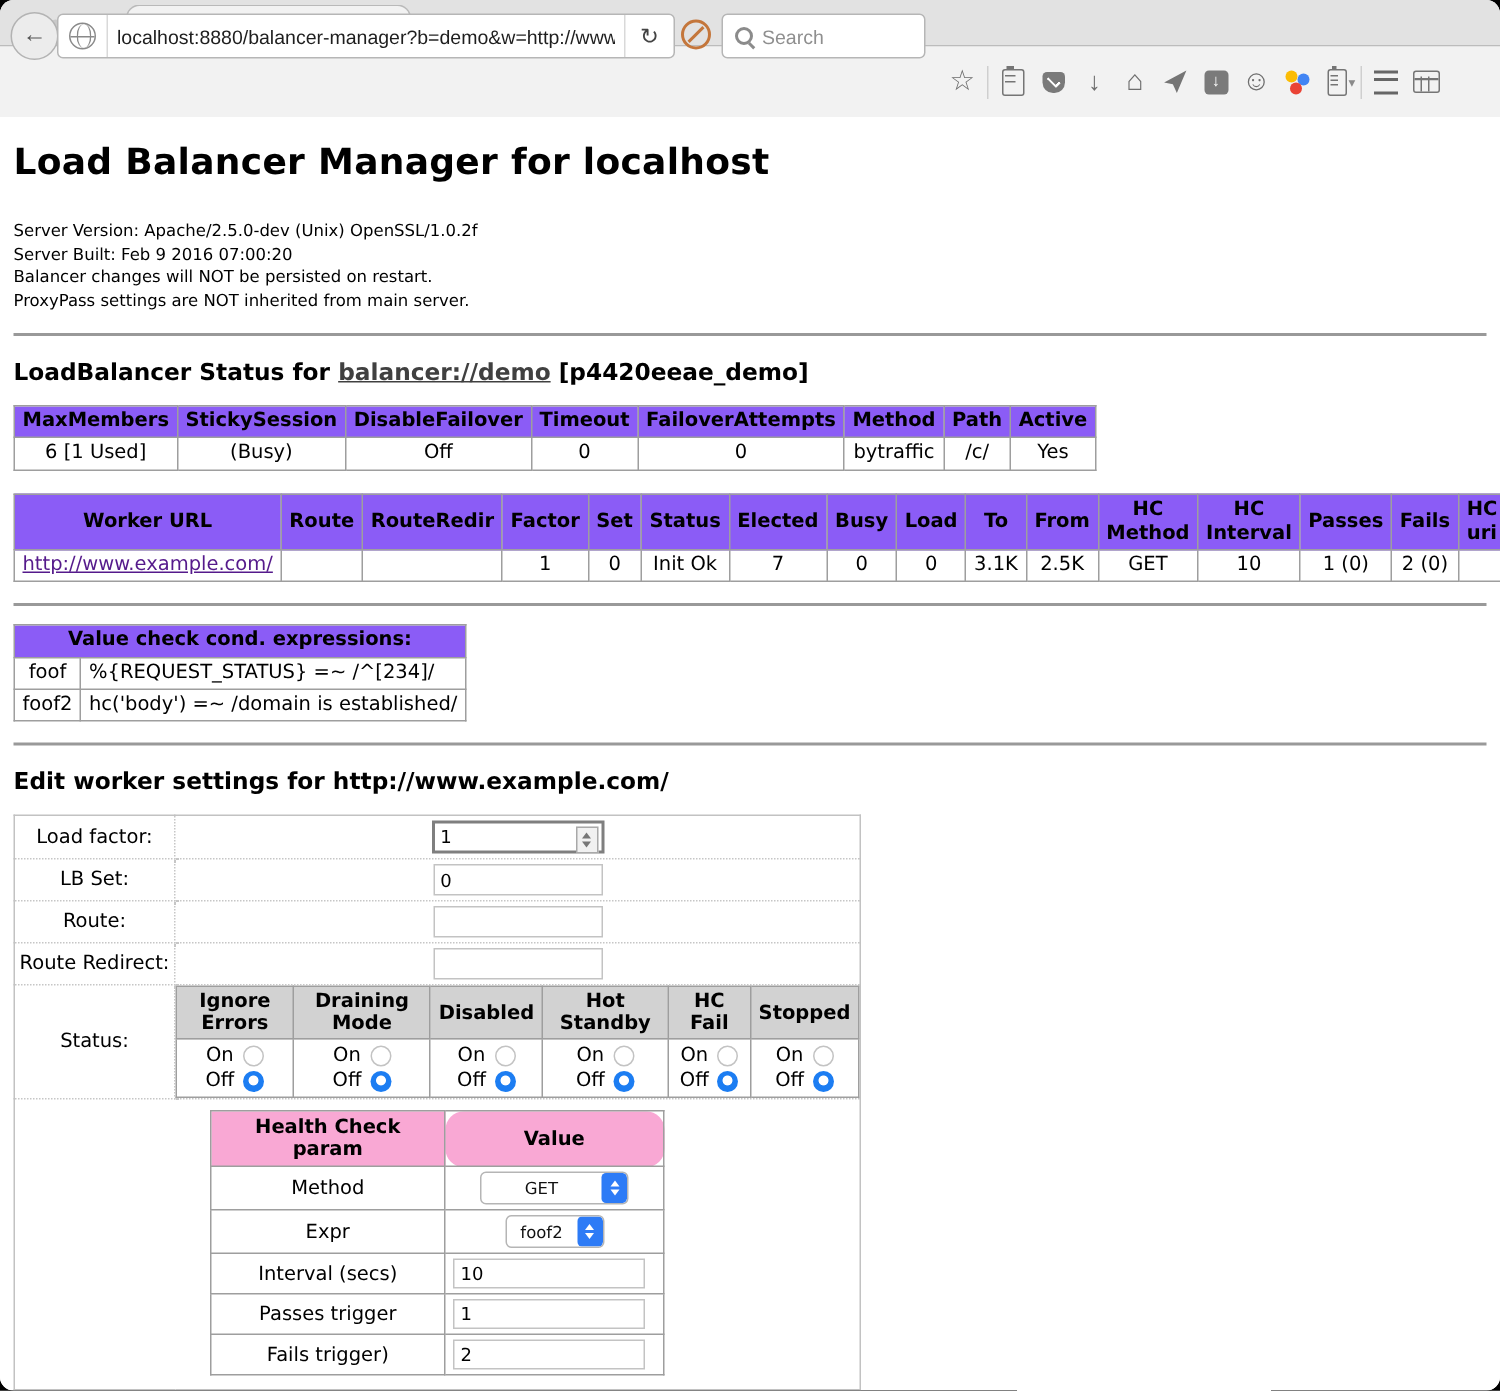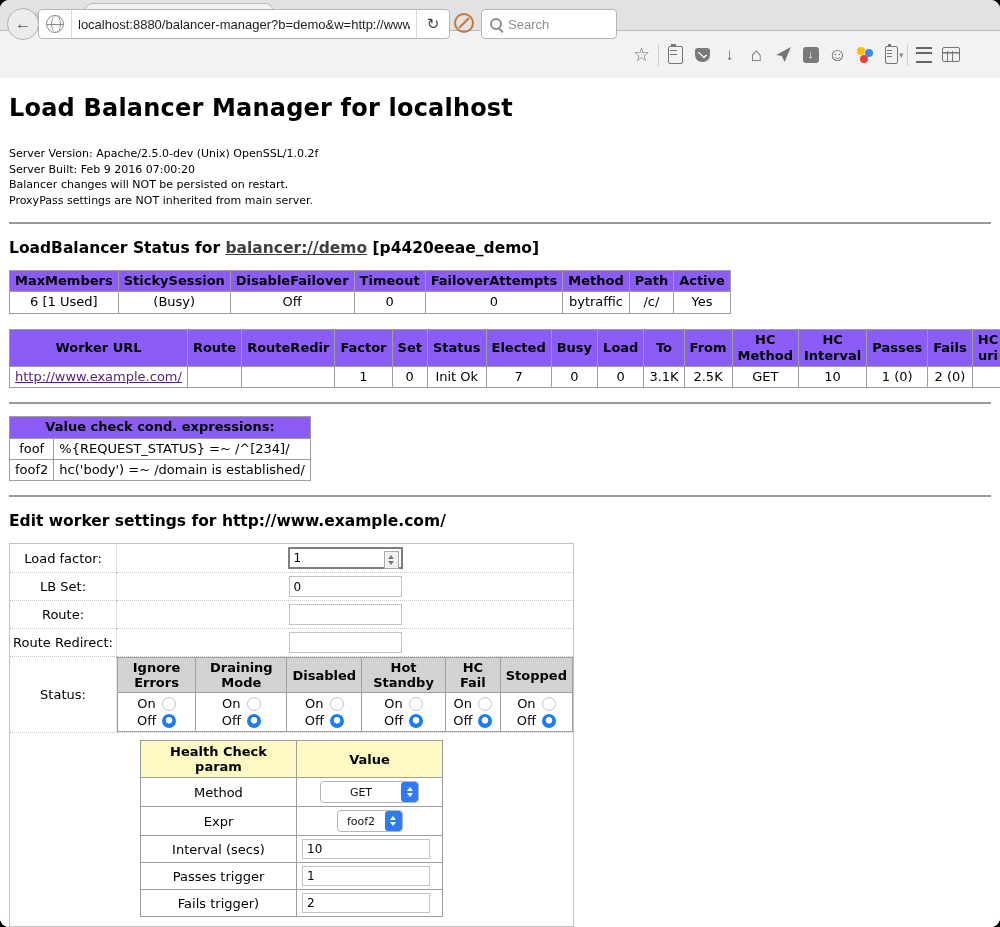--- a/index.html
+++ b/index.html
@@ -92,23 +92,23 @@
   .ntri-d{width:0;height:0;border-left:3px solid transparent;border-right:3px solid transparent;border-top:4px solid #777;}
   .status-cell{padding:0 !important;}
   .stable{width:100%;}
   .stable th,.stable td{border:1px solid #9e9e9e;padding:2px 5px;text-align:center;}
   .stable th{background:#d2d2d2;font-size:13px;}
   .radio-line{display:flex;align-items:center;justify-content:center;gap:6px;height:17px;font-size:13px;}
   .radio{width:14px;height:14px;border-radius:50%;background:#fff;border:1px solid #c3c3c3;box-sizing:border-box;display:inline-block;}
   .radio.checked{border:none;background:radial-gradient(circle at 50% 45%,#fff 0 3px,#1c7df2 3.6px 100%);}
   .hctable{margin:4px auto 6px;}
   .hctable th,.hctable td{border:1px solid #9e9e9e;padding:3px 5px;text-align:center;font-size:13px;}
-  .hctable th{background:#fef9c3;}
+  .hctable th{background:#f9a8d4;}
   .hclabel{width:145px;}
-  .hcval{width:135px;}
+  .hcval{width:135px;border-radius:12px;}
   .hcval.left{text-align:left;}
   .tin2{height:18px;width:118px;border:1px solid #c3c3c3;font-size:12px;font-family:"DejaVu Sans",sans-serif;padding:0 4px;background:#fff;}
   .sel{display:inline-flex;align-items:center;border:1px solid #b5b5b5;border-radius:4px;background:#fff;height:20px;overflow:hidden;vertical-align:middle;}
   .sel-txt{font-size:11px;padding:0 8px;flex:1;text-align:center;color:#111;}
   .sel-stepper{width:17px;height:20px;background:#2d7bf6;border-radius:3px;display:flex;flex-direction:column;
                align-items:center;justify-content:center;gap:2px;flex:none;}
   .stri-u{width:0;height:0;border-left:3.5px solid transparent;border-right:3.5px solid transparent;border-bottom:4px solid #fff;}
   .stri-d{width:0;height:0;border-left:3.5px solid transparent;border-right:3.5px solid transparent;border-top:4px solid #fff;}
 </style>
 </head>

